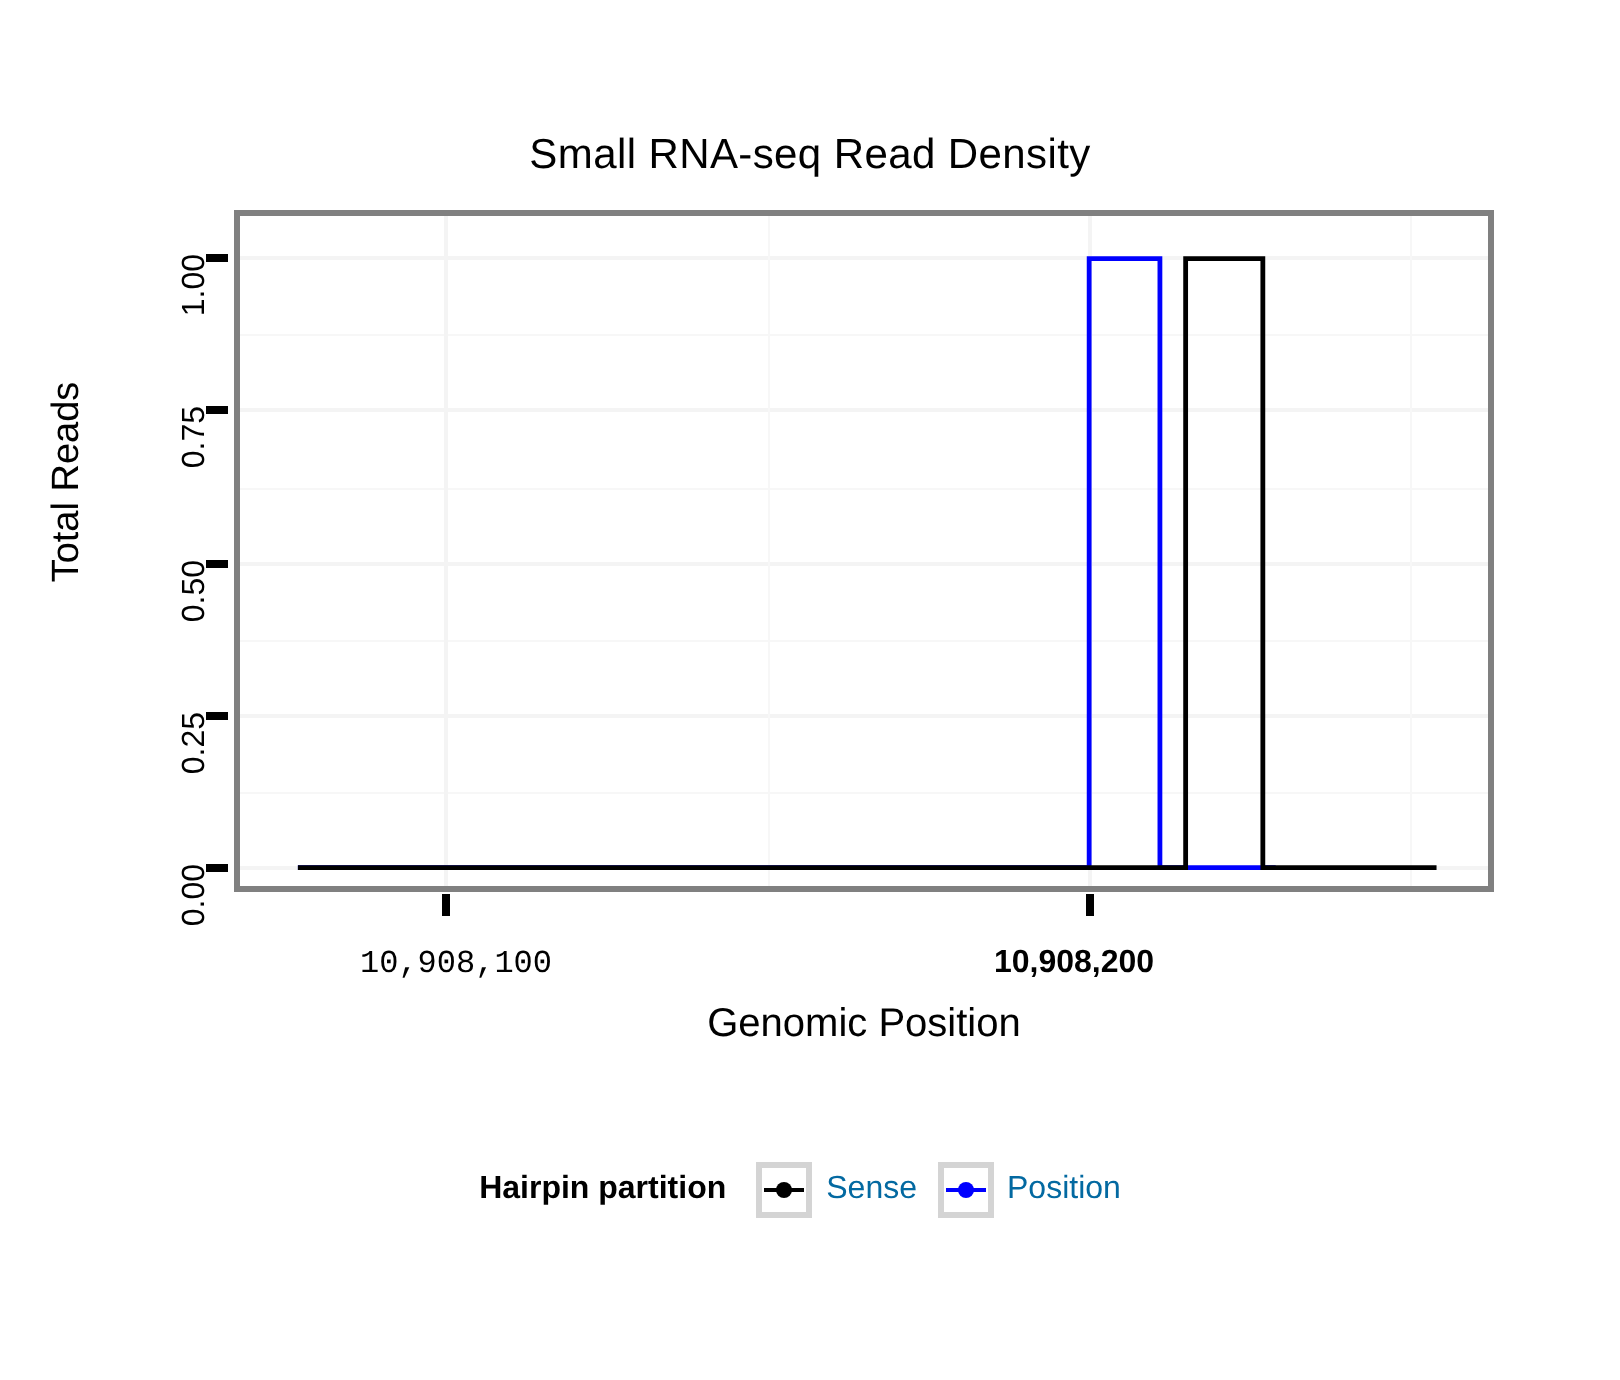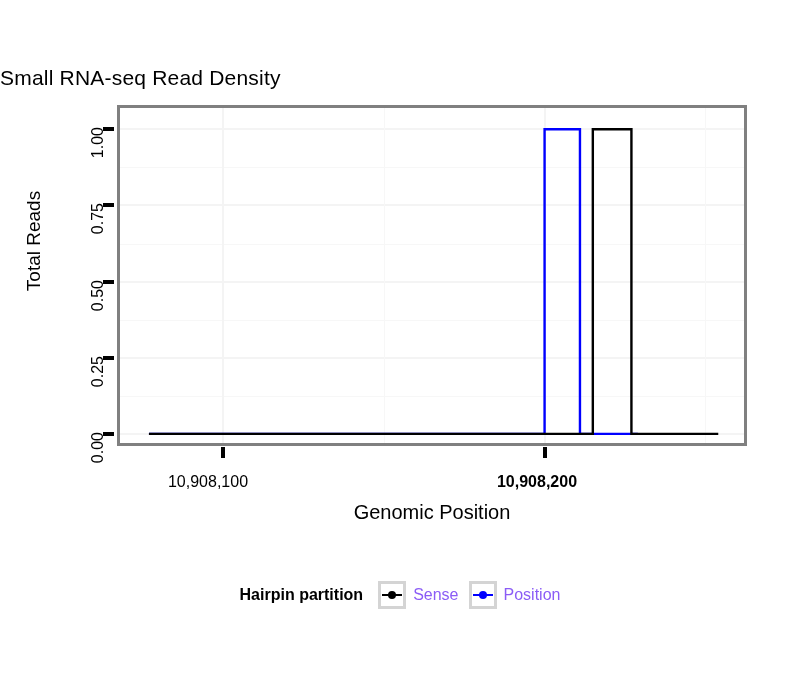--- a/index.html
+++ b/index.html
@@ -15,20 +15,21 @@
     color: #000000;
     overflow: hidden;
   }
 
   
   #chart-title {
     position: absolute;
     left: 0;
     top: 66px;
     width: 810px;
+    text-align: center;
     font-size: 21px;
     color: #000;
     letter-spacing: 0.2px;
   }
 
   
   #plot-panel {
     position: absolute;
     left: 117px;
     top: 105px;
@@ -174,21 +175,21 @@
     left: 50%;
     top: 50%;
     width: 8px;
     height: 8px;
     margin-left: -4px;
     margin-top: -4px;
     border-radius: 50%;
   }
   .legend-label {
     font-size: 16px;
-    color: #8b5cf6;
+    color: #0369a1;
     white-space: nowrap;
   }
 </style>
 </head>
 <body>
 
 <div id="chart-title">Small RNA-seq Read Density</div>
 
 <div id="y-axis-title">Total Reads</div>
 
@@ -236,21 +237,21 @@
         <svg width="624" height="335">
           <polyline points="28.95,325.86 424.58,325.86 424.58,21.32 459.96,21.32 459.96,325.86 517.86,325.86" fill="none" stroke="#0000ff" stroke-width="2.4" stroke-linecap="butt" stroke-linejoin="miter"></polyline>
           <polyline points="28.95,325.86 472.82,325.86 472.82,21.32 511.42,21.32 511.42,325.86 598.27,325.86" fill="none" stroke="#000000" stroke-width="2.4" stroke-linecap="butt" stroke-linejoin="miter"></polyline>
         </svg>
       </div>
   </div>
 </div>
 
 <div id="x-ticks">
     <div class="x-tick-mark" style="left: 220.928px;"></div>
-    <div class="x-tick-label" style="left: 208px;">10,908,100</div>
+    <div class="x-tick-label" style="left: 228px; font-family: Liberation Mono, monospace;">10,908,100</div>
     <div class="x-tick-mark" style="left: 542.577px;"></div>
     <div class="x-tick-label" style="left: 537px; font-weight: bold;">10,908,200</div>
   </div>
 <div id="x-axis-title">Genomic Position</div>
 
 <div id="legend">
   <span id="legend-title">Hairpin partition</span>
   <div id="legend-entries" style="display: flex; align-items: center;">
       <div class="legend-entry">
         <div class="legend-key">

